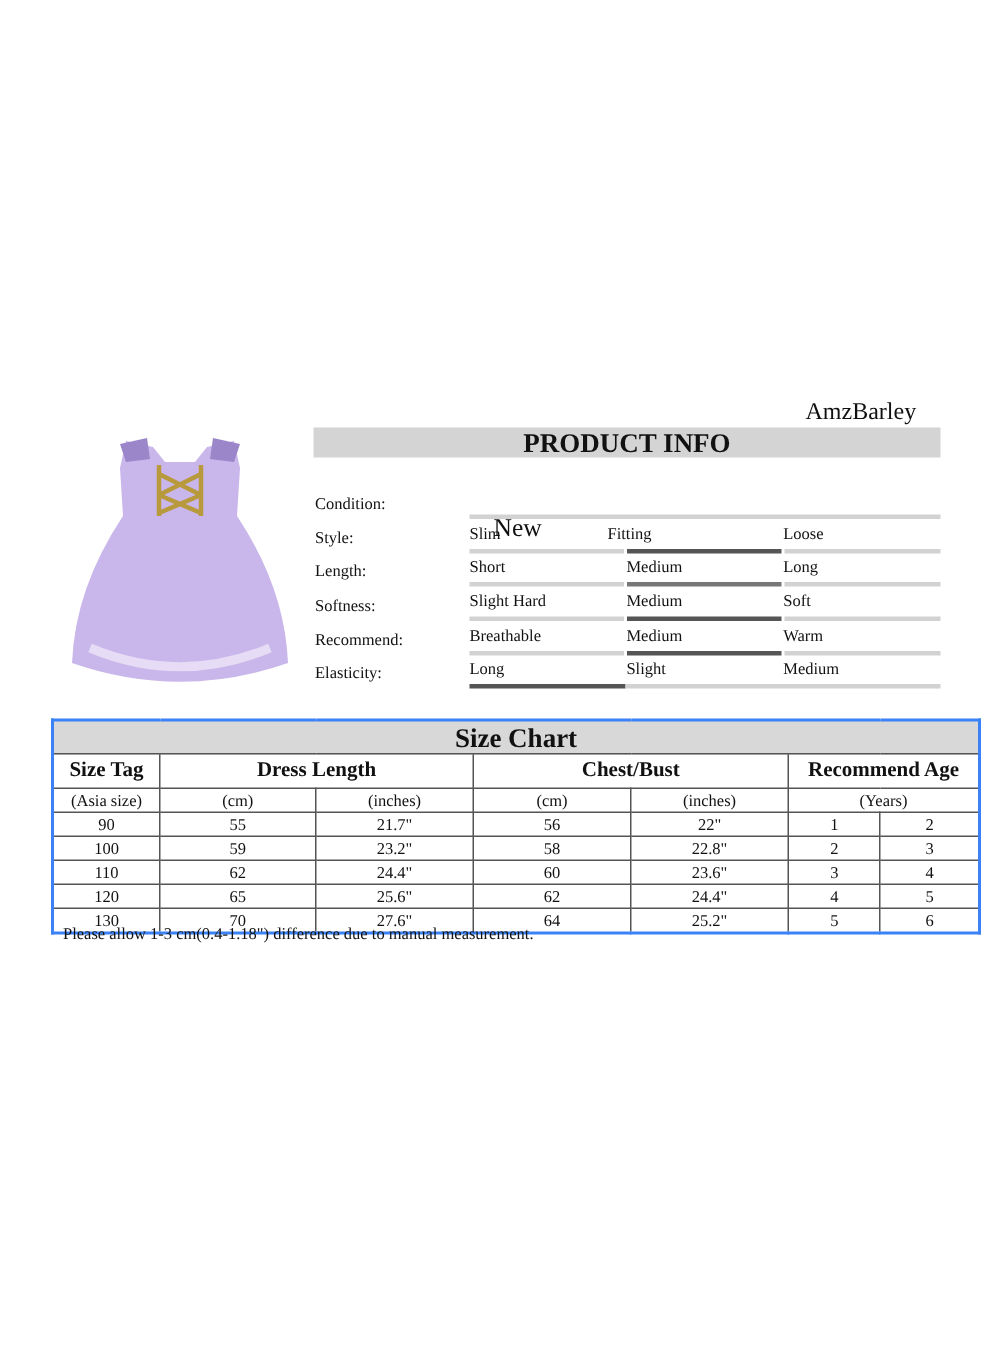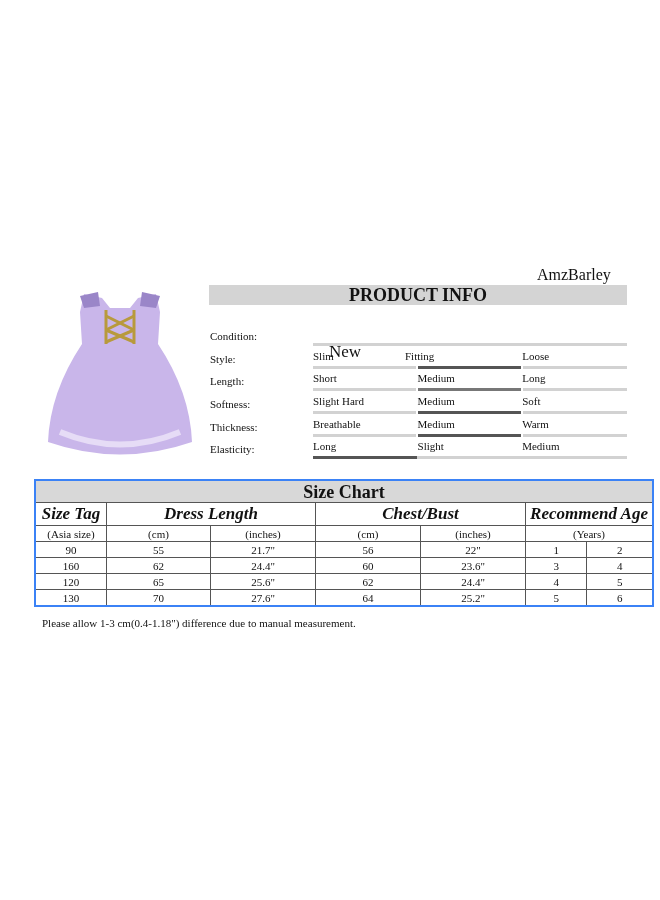--- a/index.html
+++ b/index.html
@@ -14,21 +14,21 @@
   .rows { position:absolute; left:313px; top:326px; width:314px; }
   .row { height:22.7px; position:relative; }
   .cell { position:absolute; top:0; width:104.6px; text-align:left; font-size:11px; line-height:14px; }
   .bar { position:absolute; top:17px; height:3px; background:#d2d2d2; }
   .bar.on { background:#555; }
   .cond-text { position:absolute; left:16px; top:16px; font-size:17px; }
   table.size { position:absolute; left:34px; top:479px; width:620px; border-collapse:collapse;
                border:2px solid #3b82f6; font-size:11px; }
   table.size td { border:1px solid #555; text-align:center; padding:0; height:15px; line-height:14px; }
   table.size .title { background:#d8d8d8; font-weight:bold; font-size:18px; height:21px; }
-  table.size .hdr { font-weight:bold; font-size:17px; height:22px;font-style:italic; }
+  table.size .hdr { font-weight:bold; font-size:14px; height:22px; }
   .note { position:absolute; left:42px; top:617px; font-size:11px; }
 </style>
 </head>
 <body>
 
 <div class="brand">AmzBarley</div>
 <div class="pi-title">PRODUCT INFO</div>
 
 <svg class="dress" viewBox="0 0 160 180">
   <path d="M40 30 L44 12 L62 16 L70 26 L90 26 L98 16 L116 12 L120 30 L118 62 Q150 110 152 160 Q80 185 8 160 Q10 110 42 62 Z" fill="#c9b6ea"></path>
@@ -42,21 +42,21 @@
     <line x1="66" y1="48" x2="94" y2="60"></line>
       <line x1="94" y1="48" x2="66" y2="60"></line>
   </g>
 </svg>
 
 <div class="labels">
   <div>Condition:</div>
   <div>Style:</div>
   <div>Length:</div>
   <div>Softness:</div>
-  <div>Thickness:</div>
+  <div>Recommend:</div>
   <div>Elasticity:</div>
 </div>
 
 <div class="rows">
   <div class="row">
     <span class="cond-text">New</span>
     <div class="bar" style="left:0;width:314px"></div>
   </div>
   <div class="row">
     <span class="cell" style="left:0">Slim</span>
@@ -121,21 +121,30 @@
   <tr>
     <td>90</td>
     <td>55</td>
     <td>21.7"</td>
     <td>56</td>
     <td>22"</td>
     <td>1</td>
     <td>2</td>
   </tr>
   <tr>
-    <td>160</td>
+    <td>100</td>
+    <td>59</td>
+    <td>23.2"</td>
+    <td>58</td>
+    <td>22.8"</td>
+    <td>2</td>
+    <td>3</td>
+  </tr>
+  <tr>
+    <td>110</td>
     <td>62</td>
     <td>24.4"</td>
     <td>60</td>
     <td>23.6"</td>
     <td>3</td>
     <td>4</td>
   </tr>
   <tr>
     <td>120</td>
     <td>65</td>

